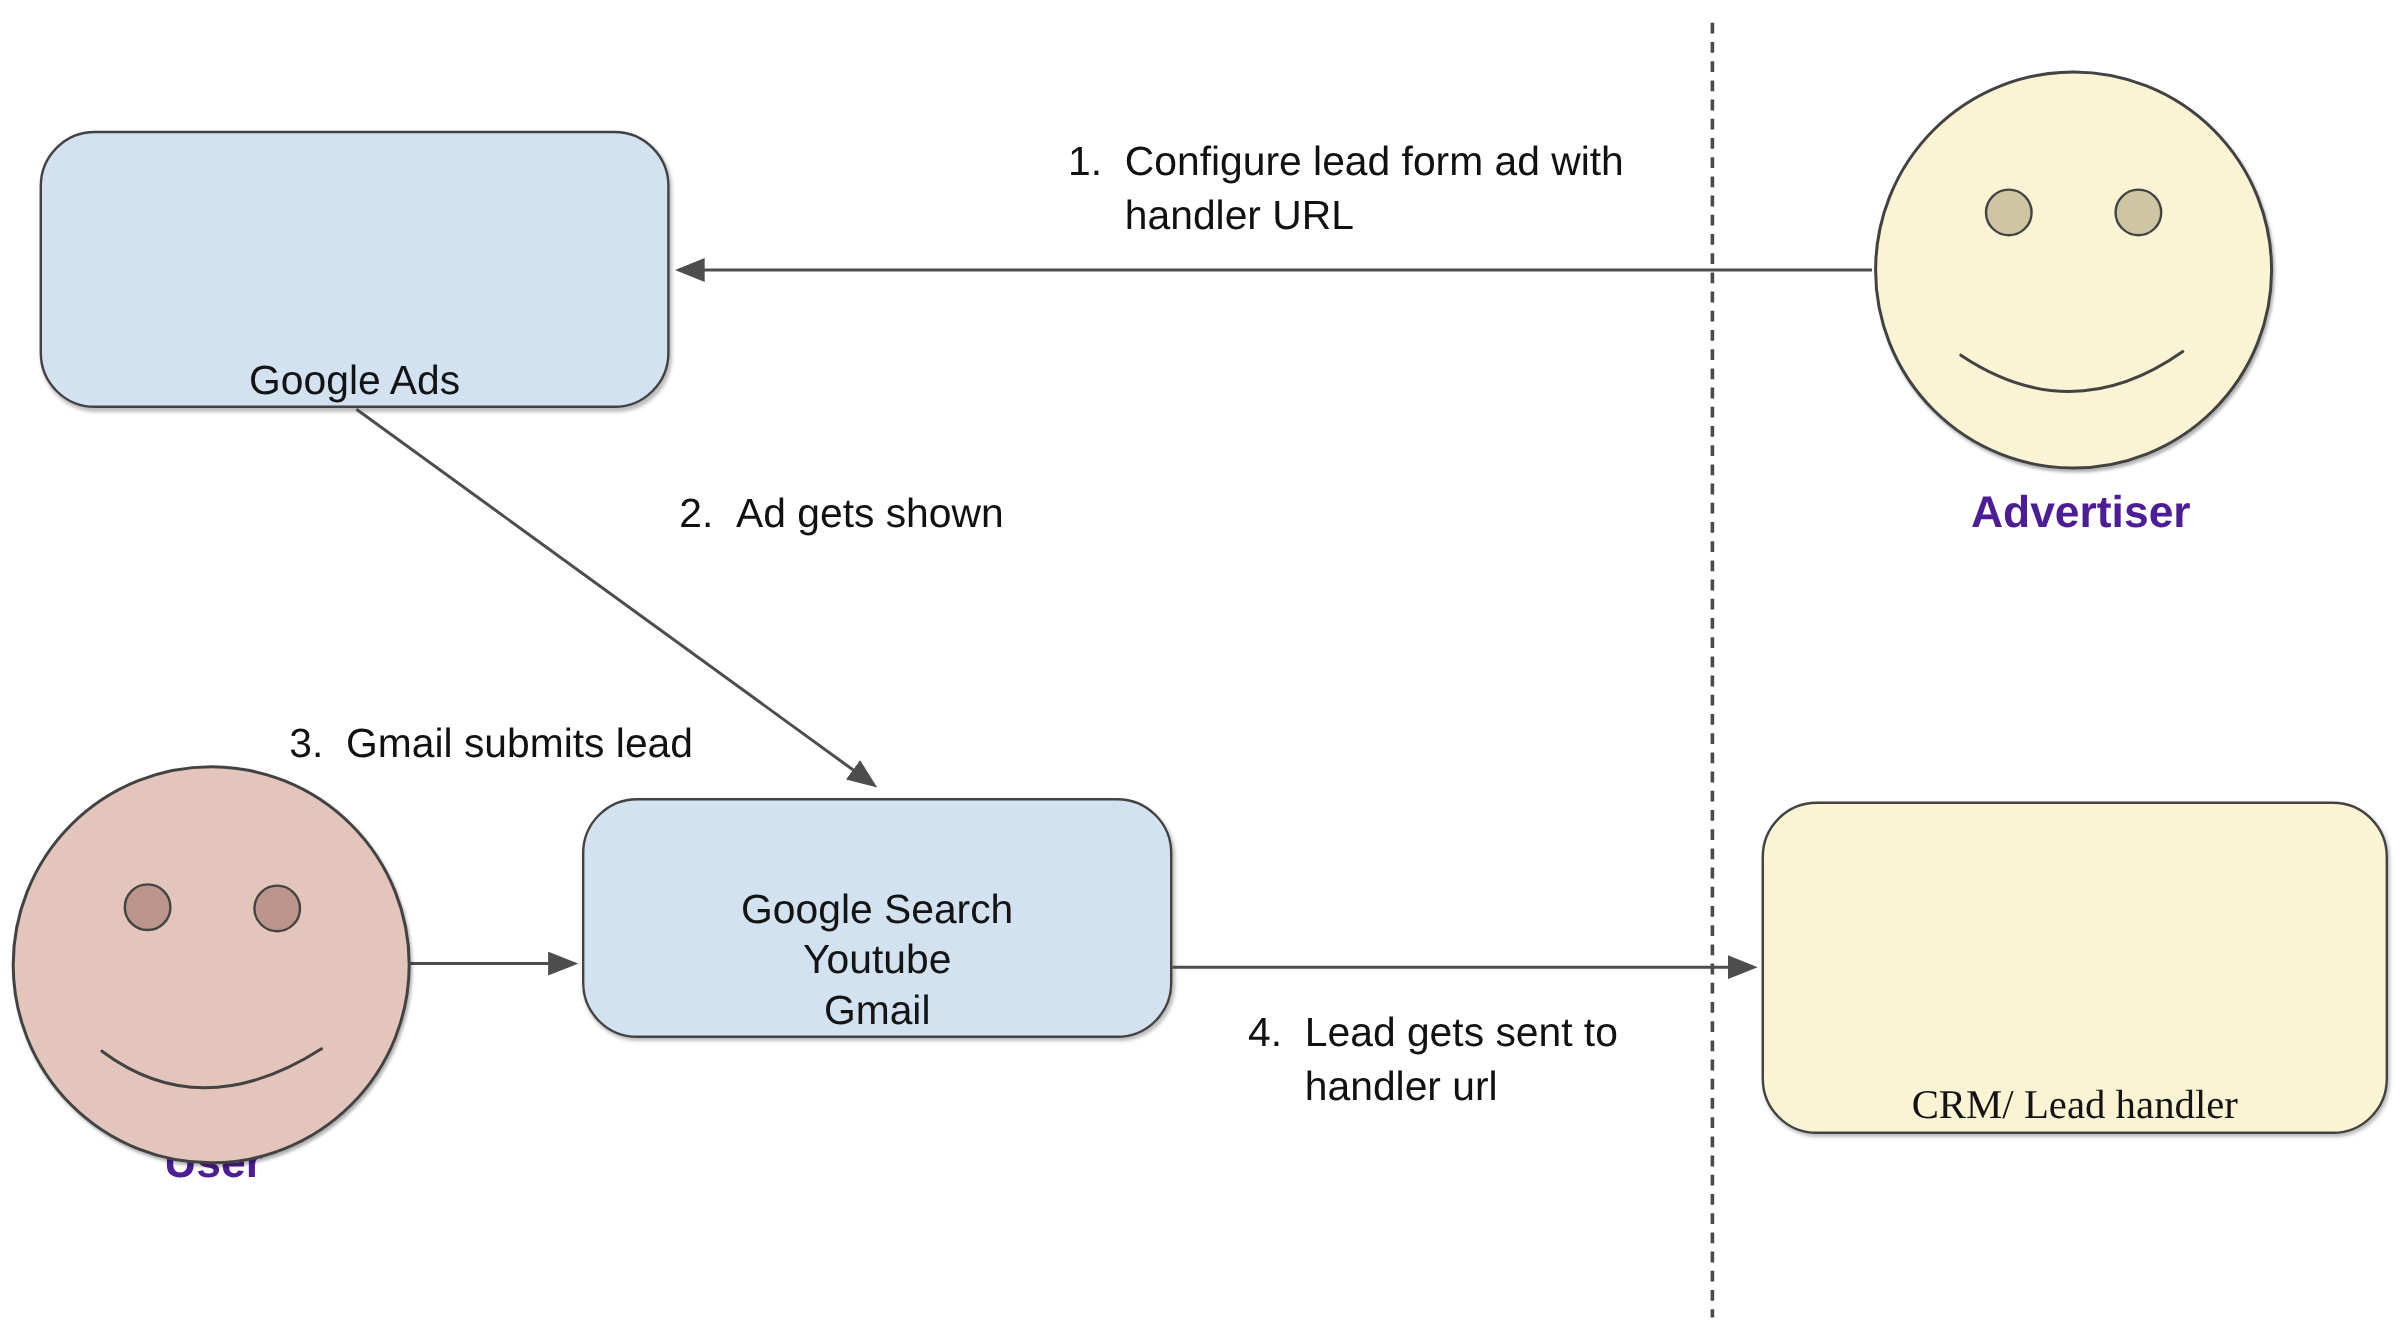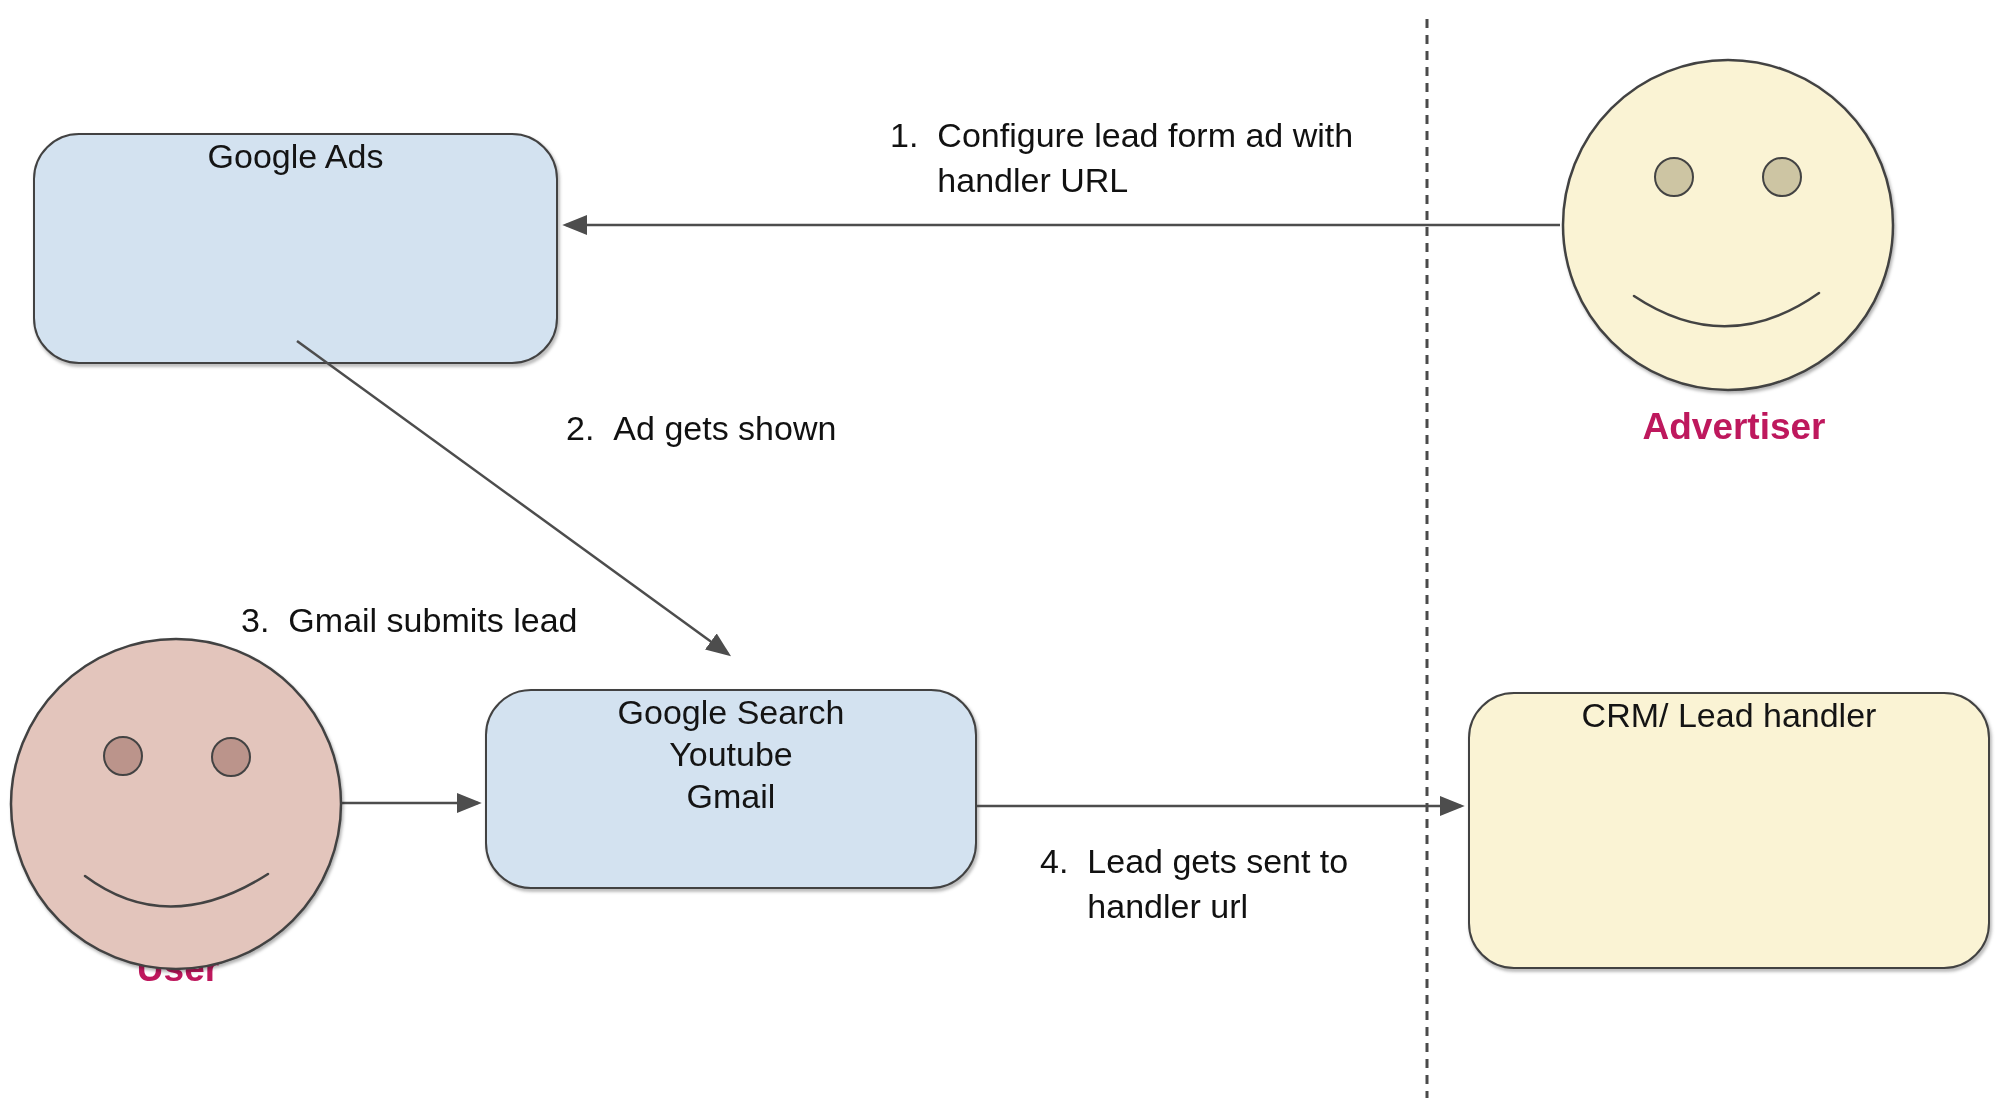--- a/index.html
+++ b/index.html
@@ -15,43 +15,42 @@
     position: relative;
     width: 2004px;
     height: 1116px;
     background: #ffffff;
   }
   .node {
     position: absolute;
     border: 2.5px solid #424242;
     border-radius: 46px;
     display: flex;
-    align-items: flex-start;
+    align-items: flex-end;
     justify-content: center;
     box-shadow: 1.5px 2.5px 3px rgba(70, 70, 70, 0.35);
     box-sizing: border-box;
-    margin-top: 24px;
   }
   .node-label {
     font-size: 34px;
     line-height: 42px;
     color: #141414;
     text-align: center;
     white-space: pre;
   }
   #google-ads-node  { left: 33px;   top: 109px; width: 525px; height: 231px; }
   #surfaces-node    { left: 485px;  top: 665px; width: 492px; height: 200px; }
   #crm-node         { left: 1468px; top: 668px; width: 522px; height: 277px; }
 
   .actor-label {
     position: absolute;
     transform: translateX(-50%);
     font-size: 37px;
     font-weight: bold;
-    color: #be185d;
+    color: #4c1d95;
     white-space: pre;
   }
   #advertiser-label { left: 1734px; top: 406px; }
   #user-label       { left: 178px;  top: 948px; }
 
   .annotation {
     position: absolute;
     display: flex;
     align-items: flex-start;
     color: #111111;
@@ -81,21 +80,21 @@
   <div class="node" id="google-ads-node" style="background-color: rgb(211, 226, 240);">
     <span class="node-label">Google Ads</span>
   </div>
 
   <div class="node" id="surfaces-node" style="background-color: rgb(211, 226, 240);">
     <span class="node-label">Google Search
 Youtube
 Gmail</span>
   </div>
 
-  <div class="node" id="crm-node" style="background-color: rgb(250, 243, 212);">
+  <div class="node" id="crm-node" style="background-color: rgb(250, 243, 212); font-family: Liberation Serif, serif;">
     <span class="node-label">CRM/ Lead handler</span>
   </div>
 
   <div class="actor-label" id="advertiser-label">Advertiser</div>
 
   <div class="actor-label" id="user-label">User</div>
 
   <div class="annotation" id="step-1-annotation">
     <span class="step-number">1.</span>
     <span class="step-text">Configure lead form ad with

